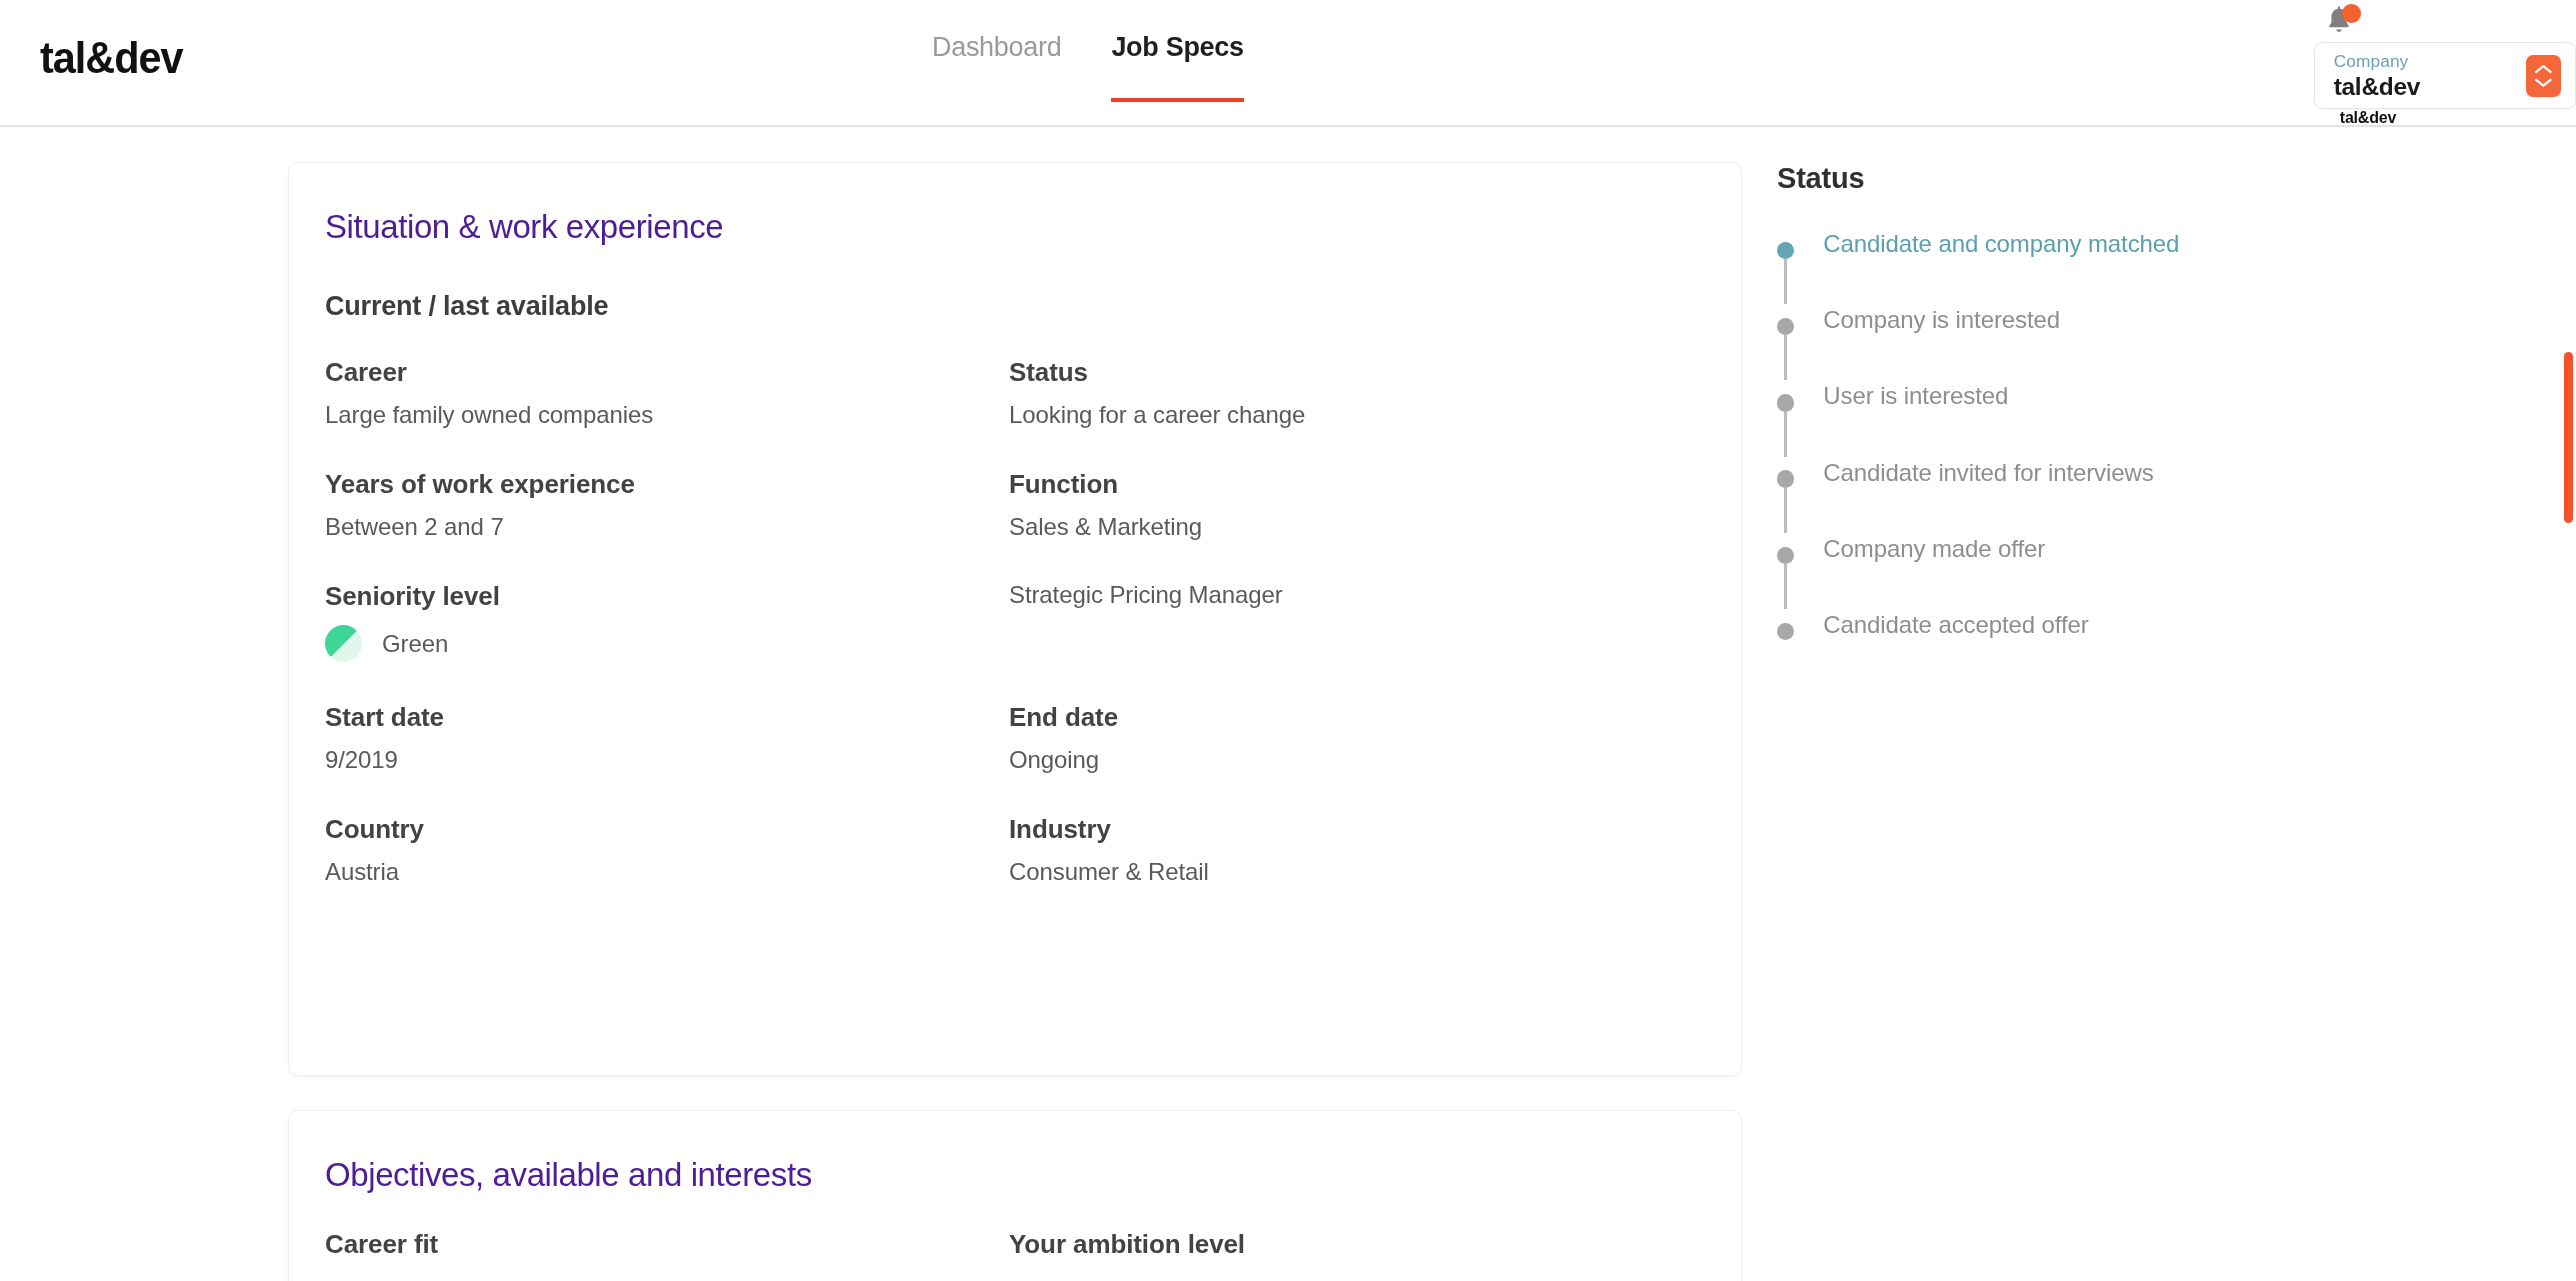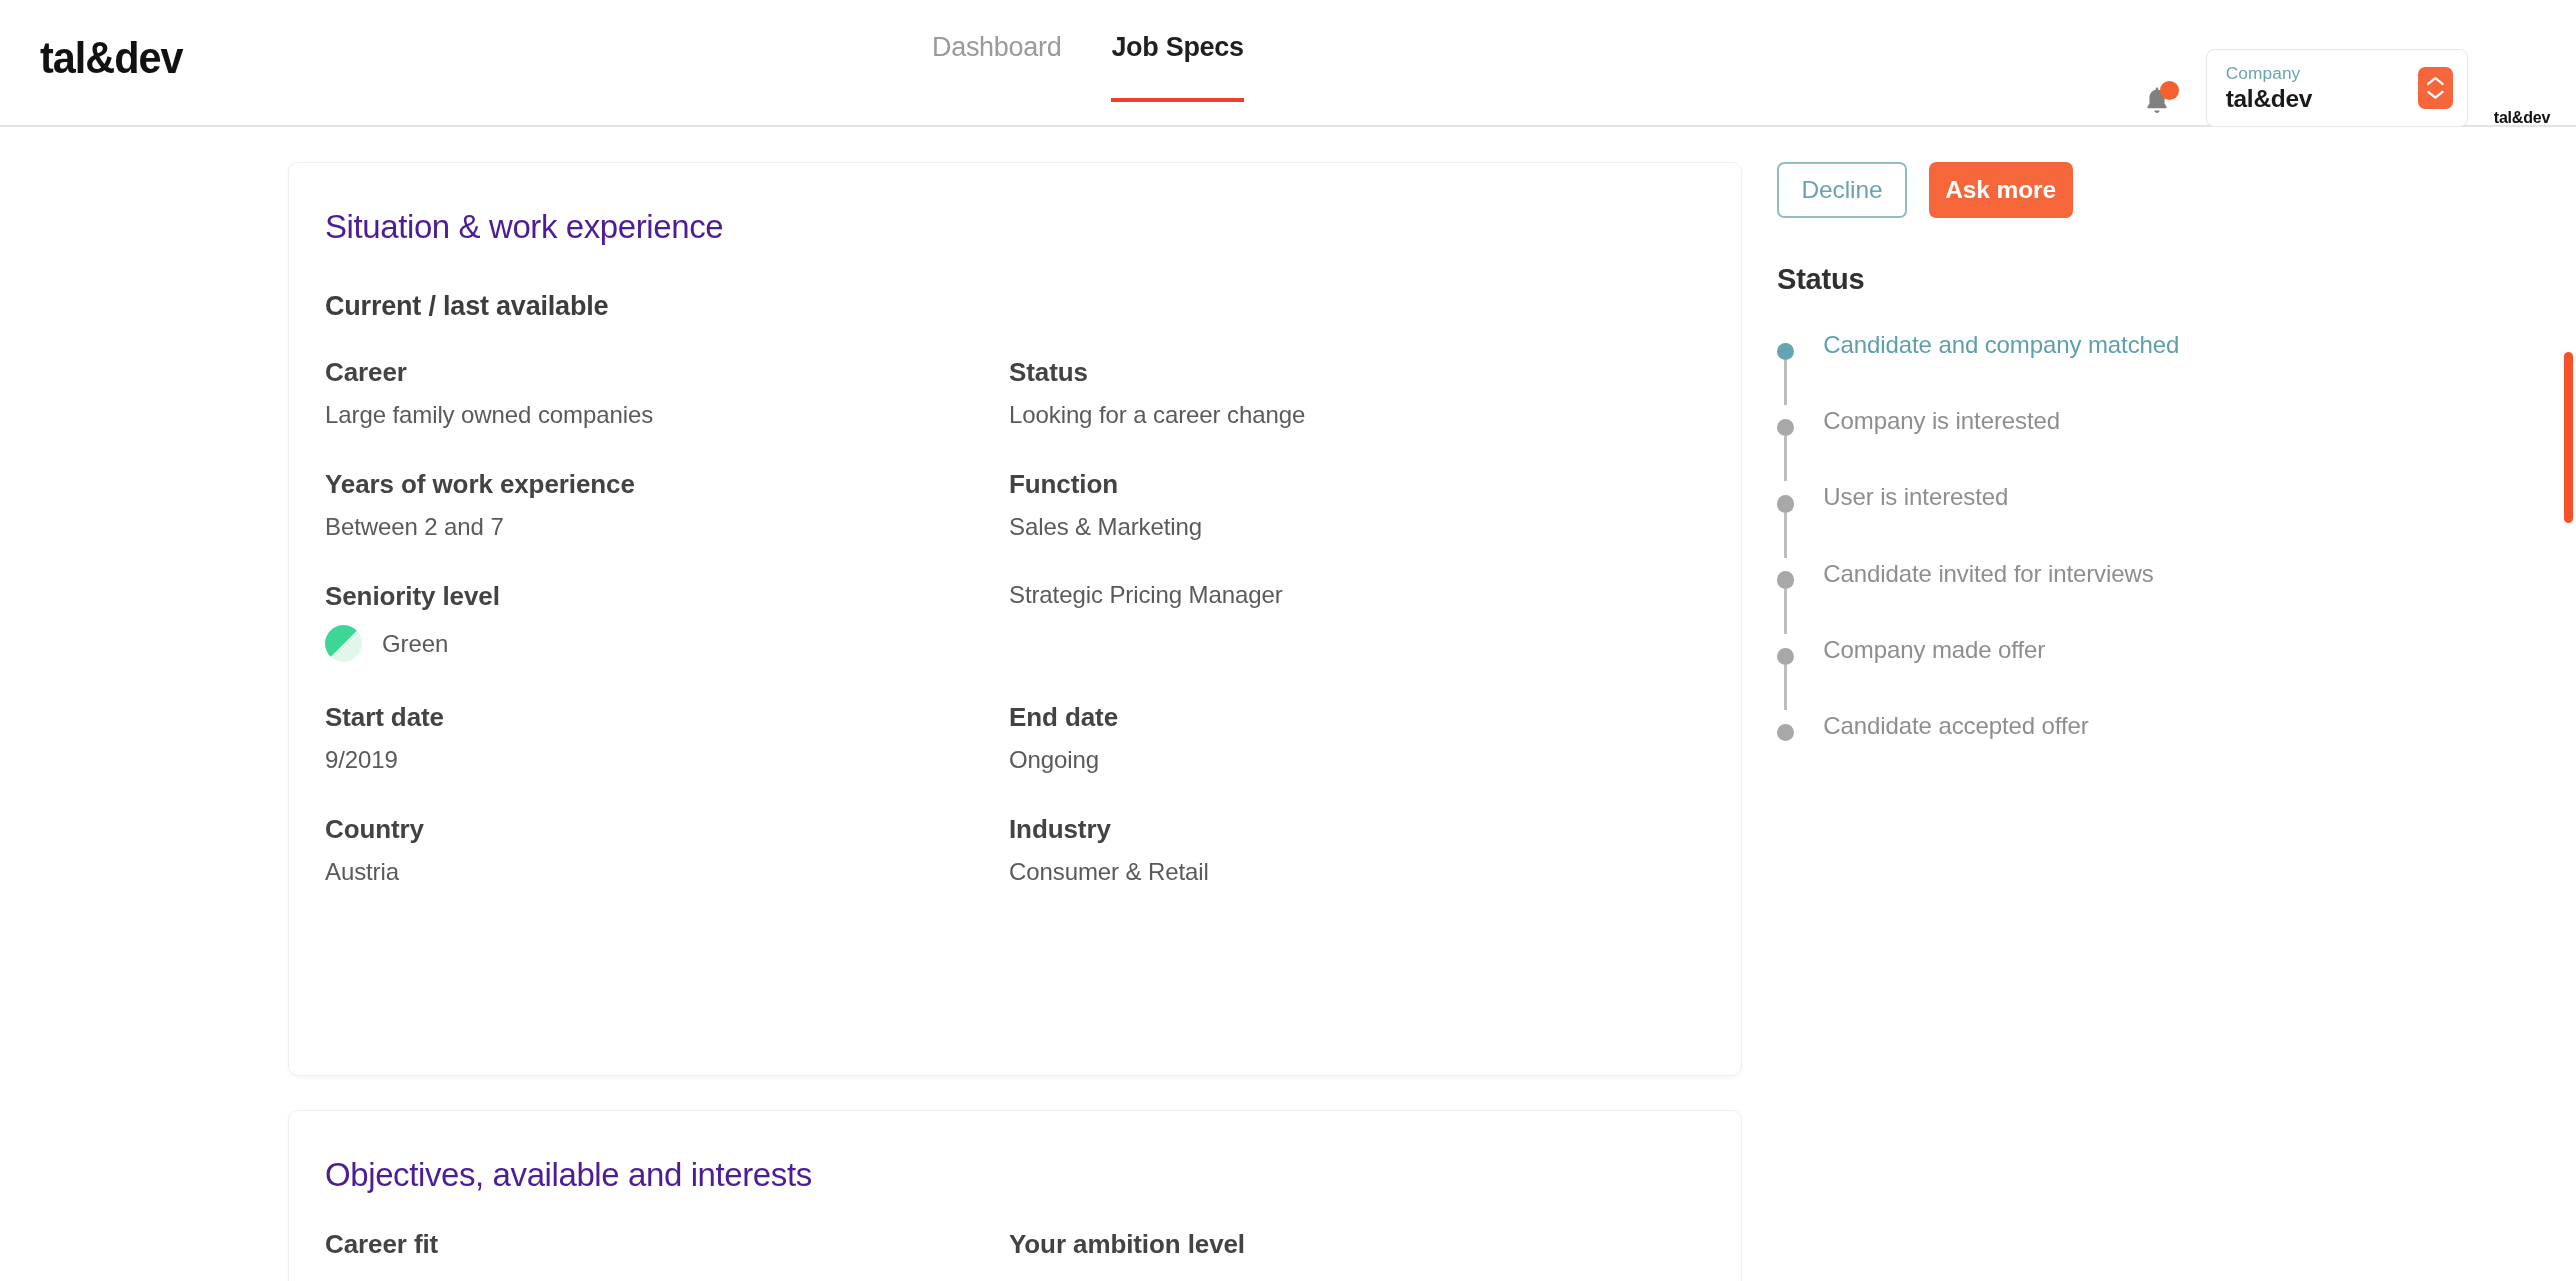--- a/index.html
+++ b/index.html
@@ -69,22 +69,23 @@
     height: 4.3px;
     background: #f0402a;
   }
 
   .header-right {
     position: absolute;
     right: 0;
     top: 0;
     height: 127px;
     display: flex;
-    align-items: flex-end;
+    align-items: flex-start;
     gap: 0;
+    flex-direction: column;
   }
 
   .bell-wrap {
     position: relative;
     width: 50px;
     height: 50px;
     margin-right: 24.5px;
     display: flex;
     align-items: center;
     justify-content: center;
@@ -485,24 +486,20 @@
         <div class="field-label">Career fit</div>
       </div>
       <div class="field">
         <div class="field-label">Your ambition level</div>
       </div>
     </div>
   </section>
 
   <aside class="rail">
 
-    <div class="rail-actions">
-      <button class="btn btn-decline">Decline</button>
-      <button class="btn btn-ask-more">Ask more</button>
-    </div>
 
     <h3 class="rail-heading">Status</h3>
 
     <div class="timeline">
 
       <div class="timeline-item active">
         <span class="timeline-dot"></span>
         <span class="timeline-label">Candidate and company matched</span>
       </div>
       <div class="timeline-connector"></div>

